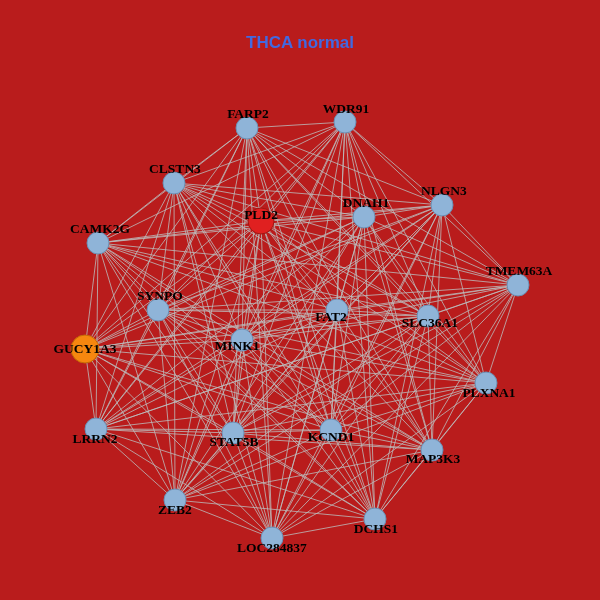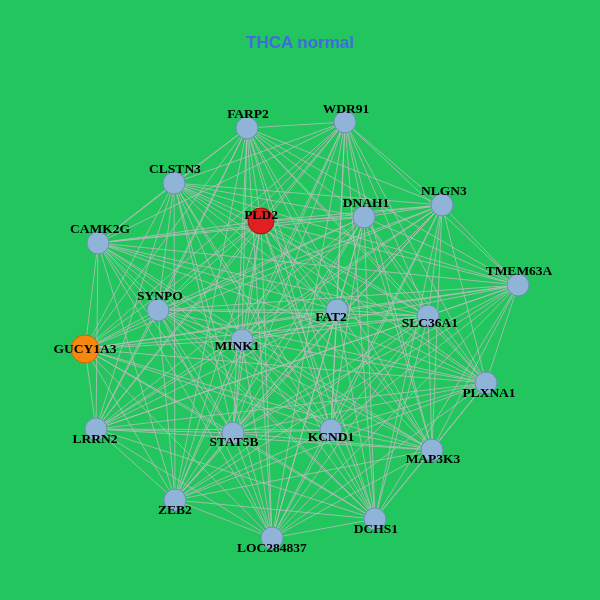--- a/index.html
+++ b/index.html
@@ -1,20 +1,20 @@
 <!DOCTYPE html>
 <html><head>
 <meta charset="utf-8">
 <style>
   html, body { margin: 0; padding: 0; background: #ffffff; }
   .figure {
     position: relative;
     width: 600px;
     height: 600px;
-    background: #22c55e;
+    background: #b91c1c;
     overflow: hidden;
   }
   .figure-title {
     font-family: "Liberation Sans", sans-serif;
     font-weight: bold;
     font-size: 17px;
   }
   .node-label {
     font-family: "Liberation Serif", serif;
     font-weight: bold;

